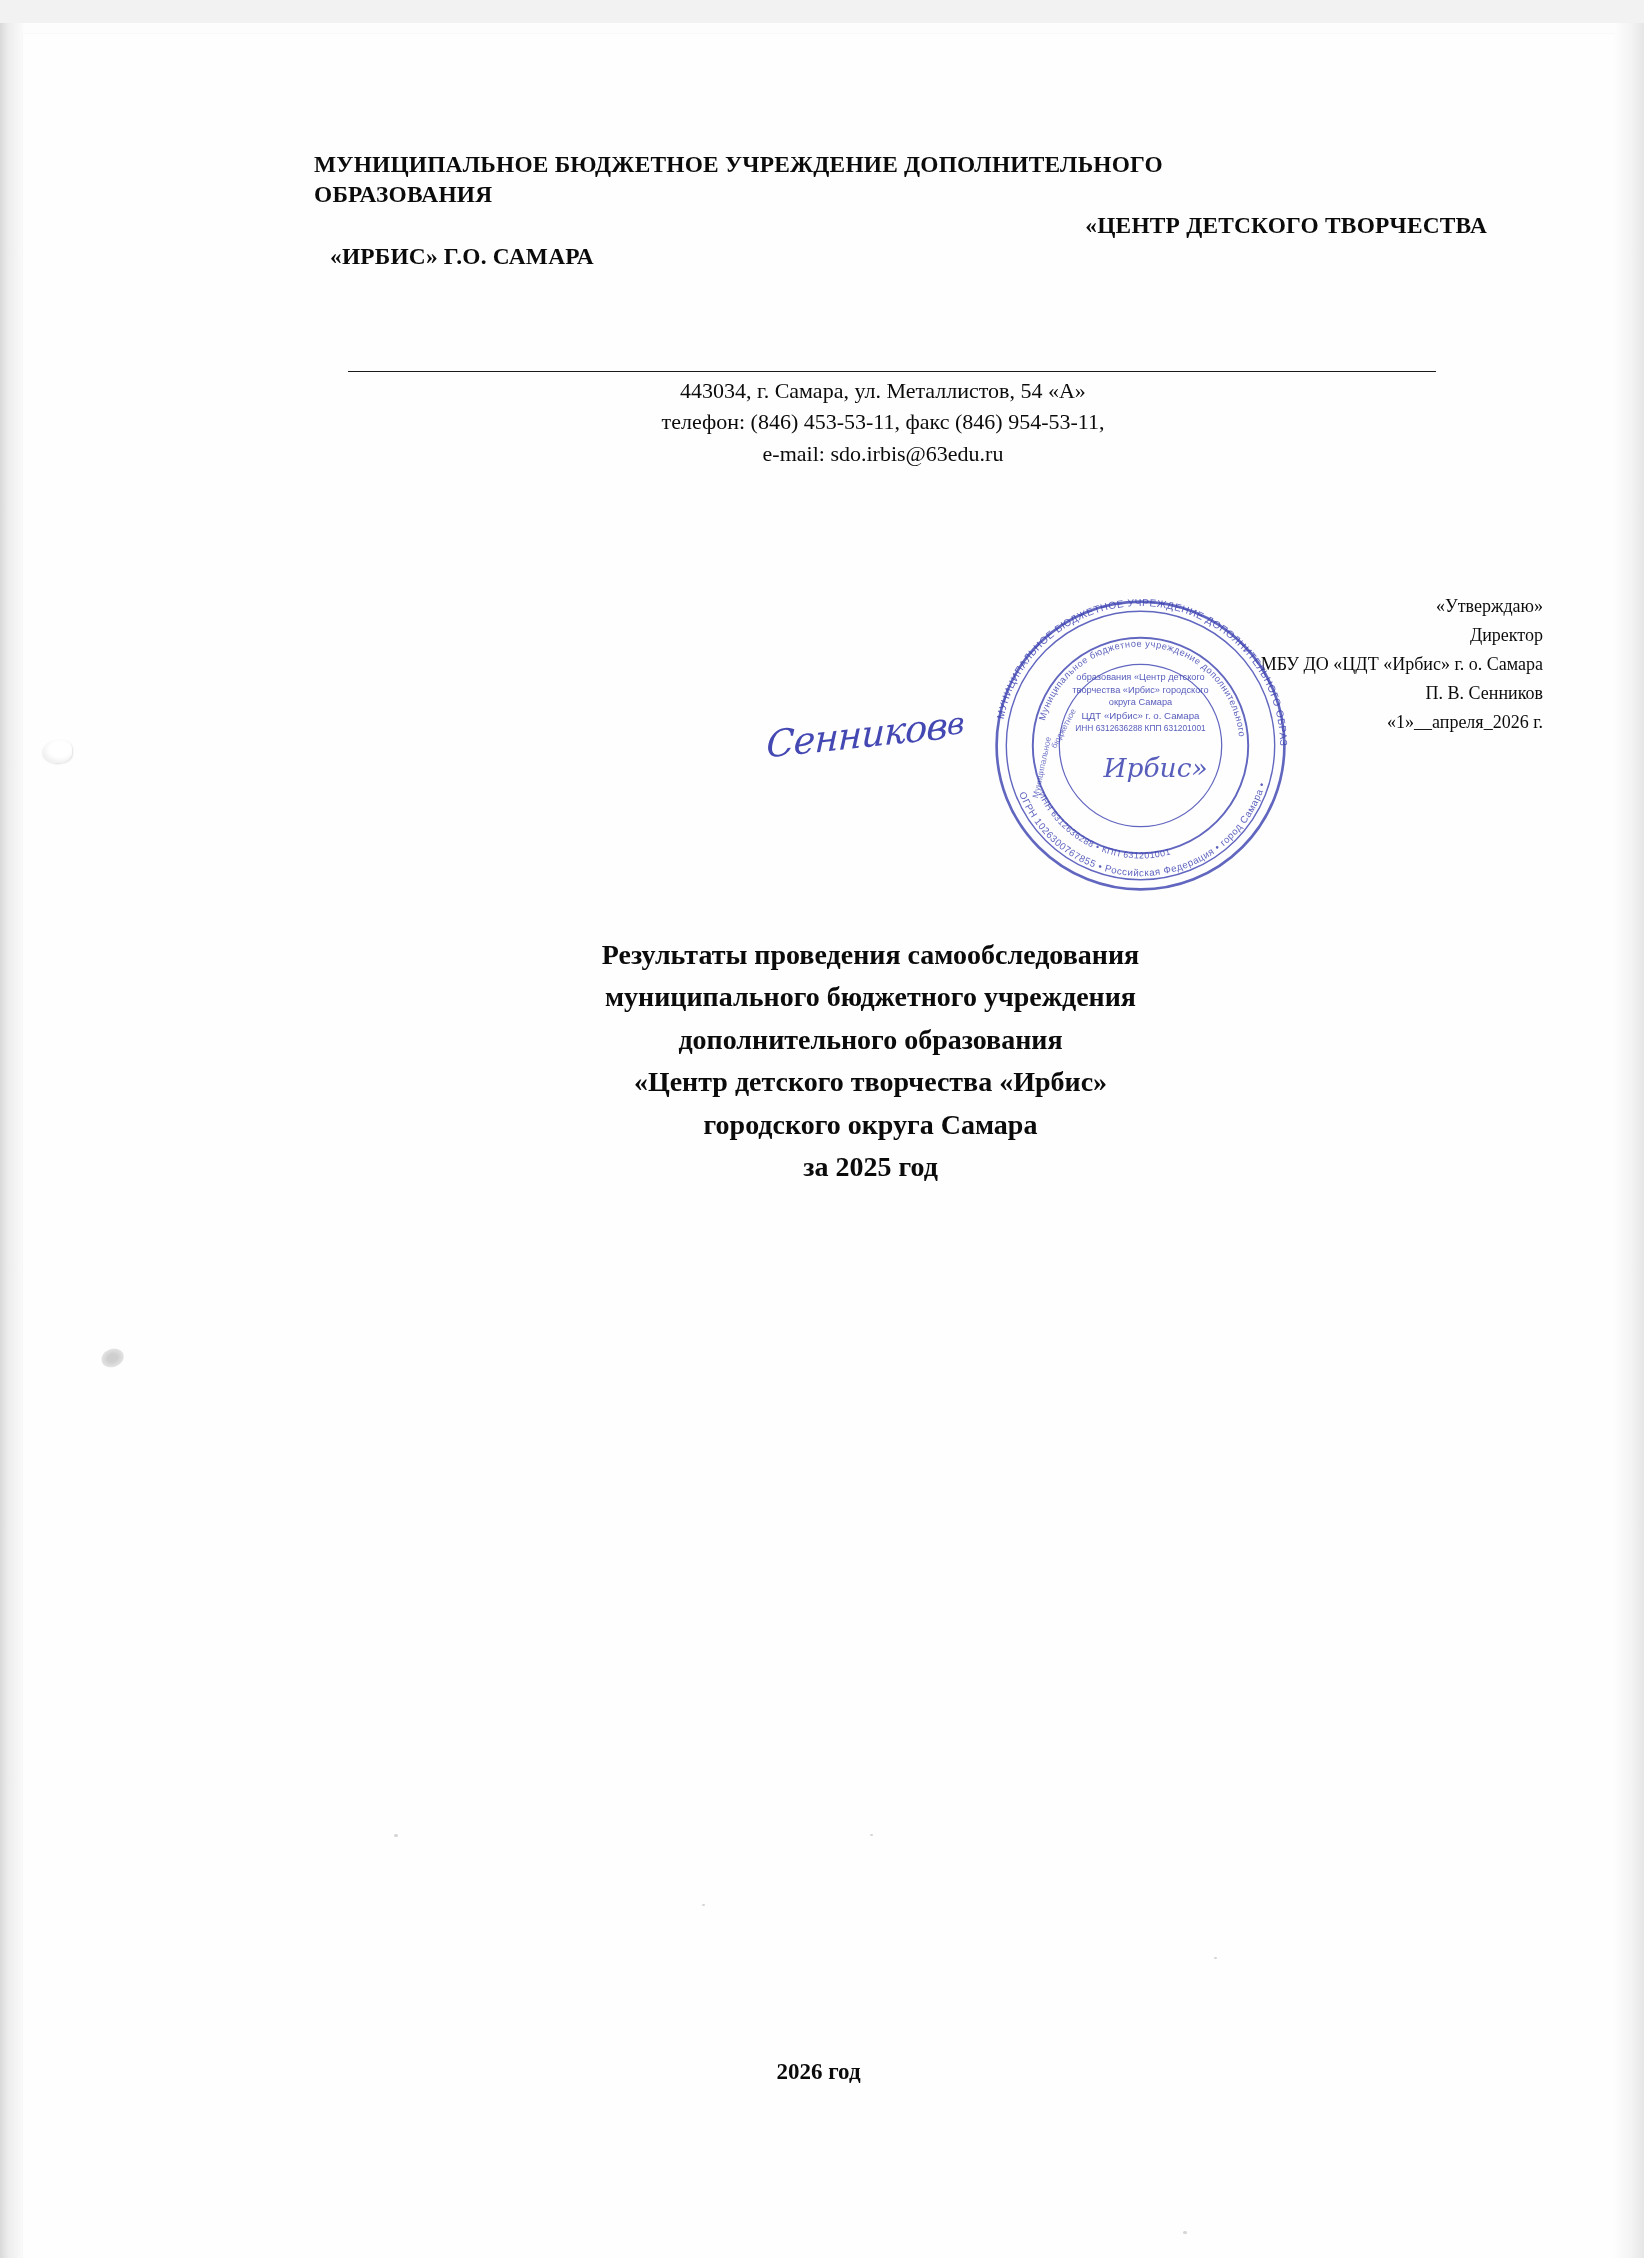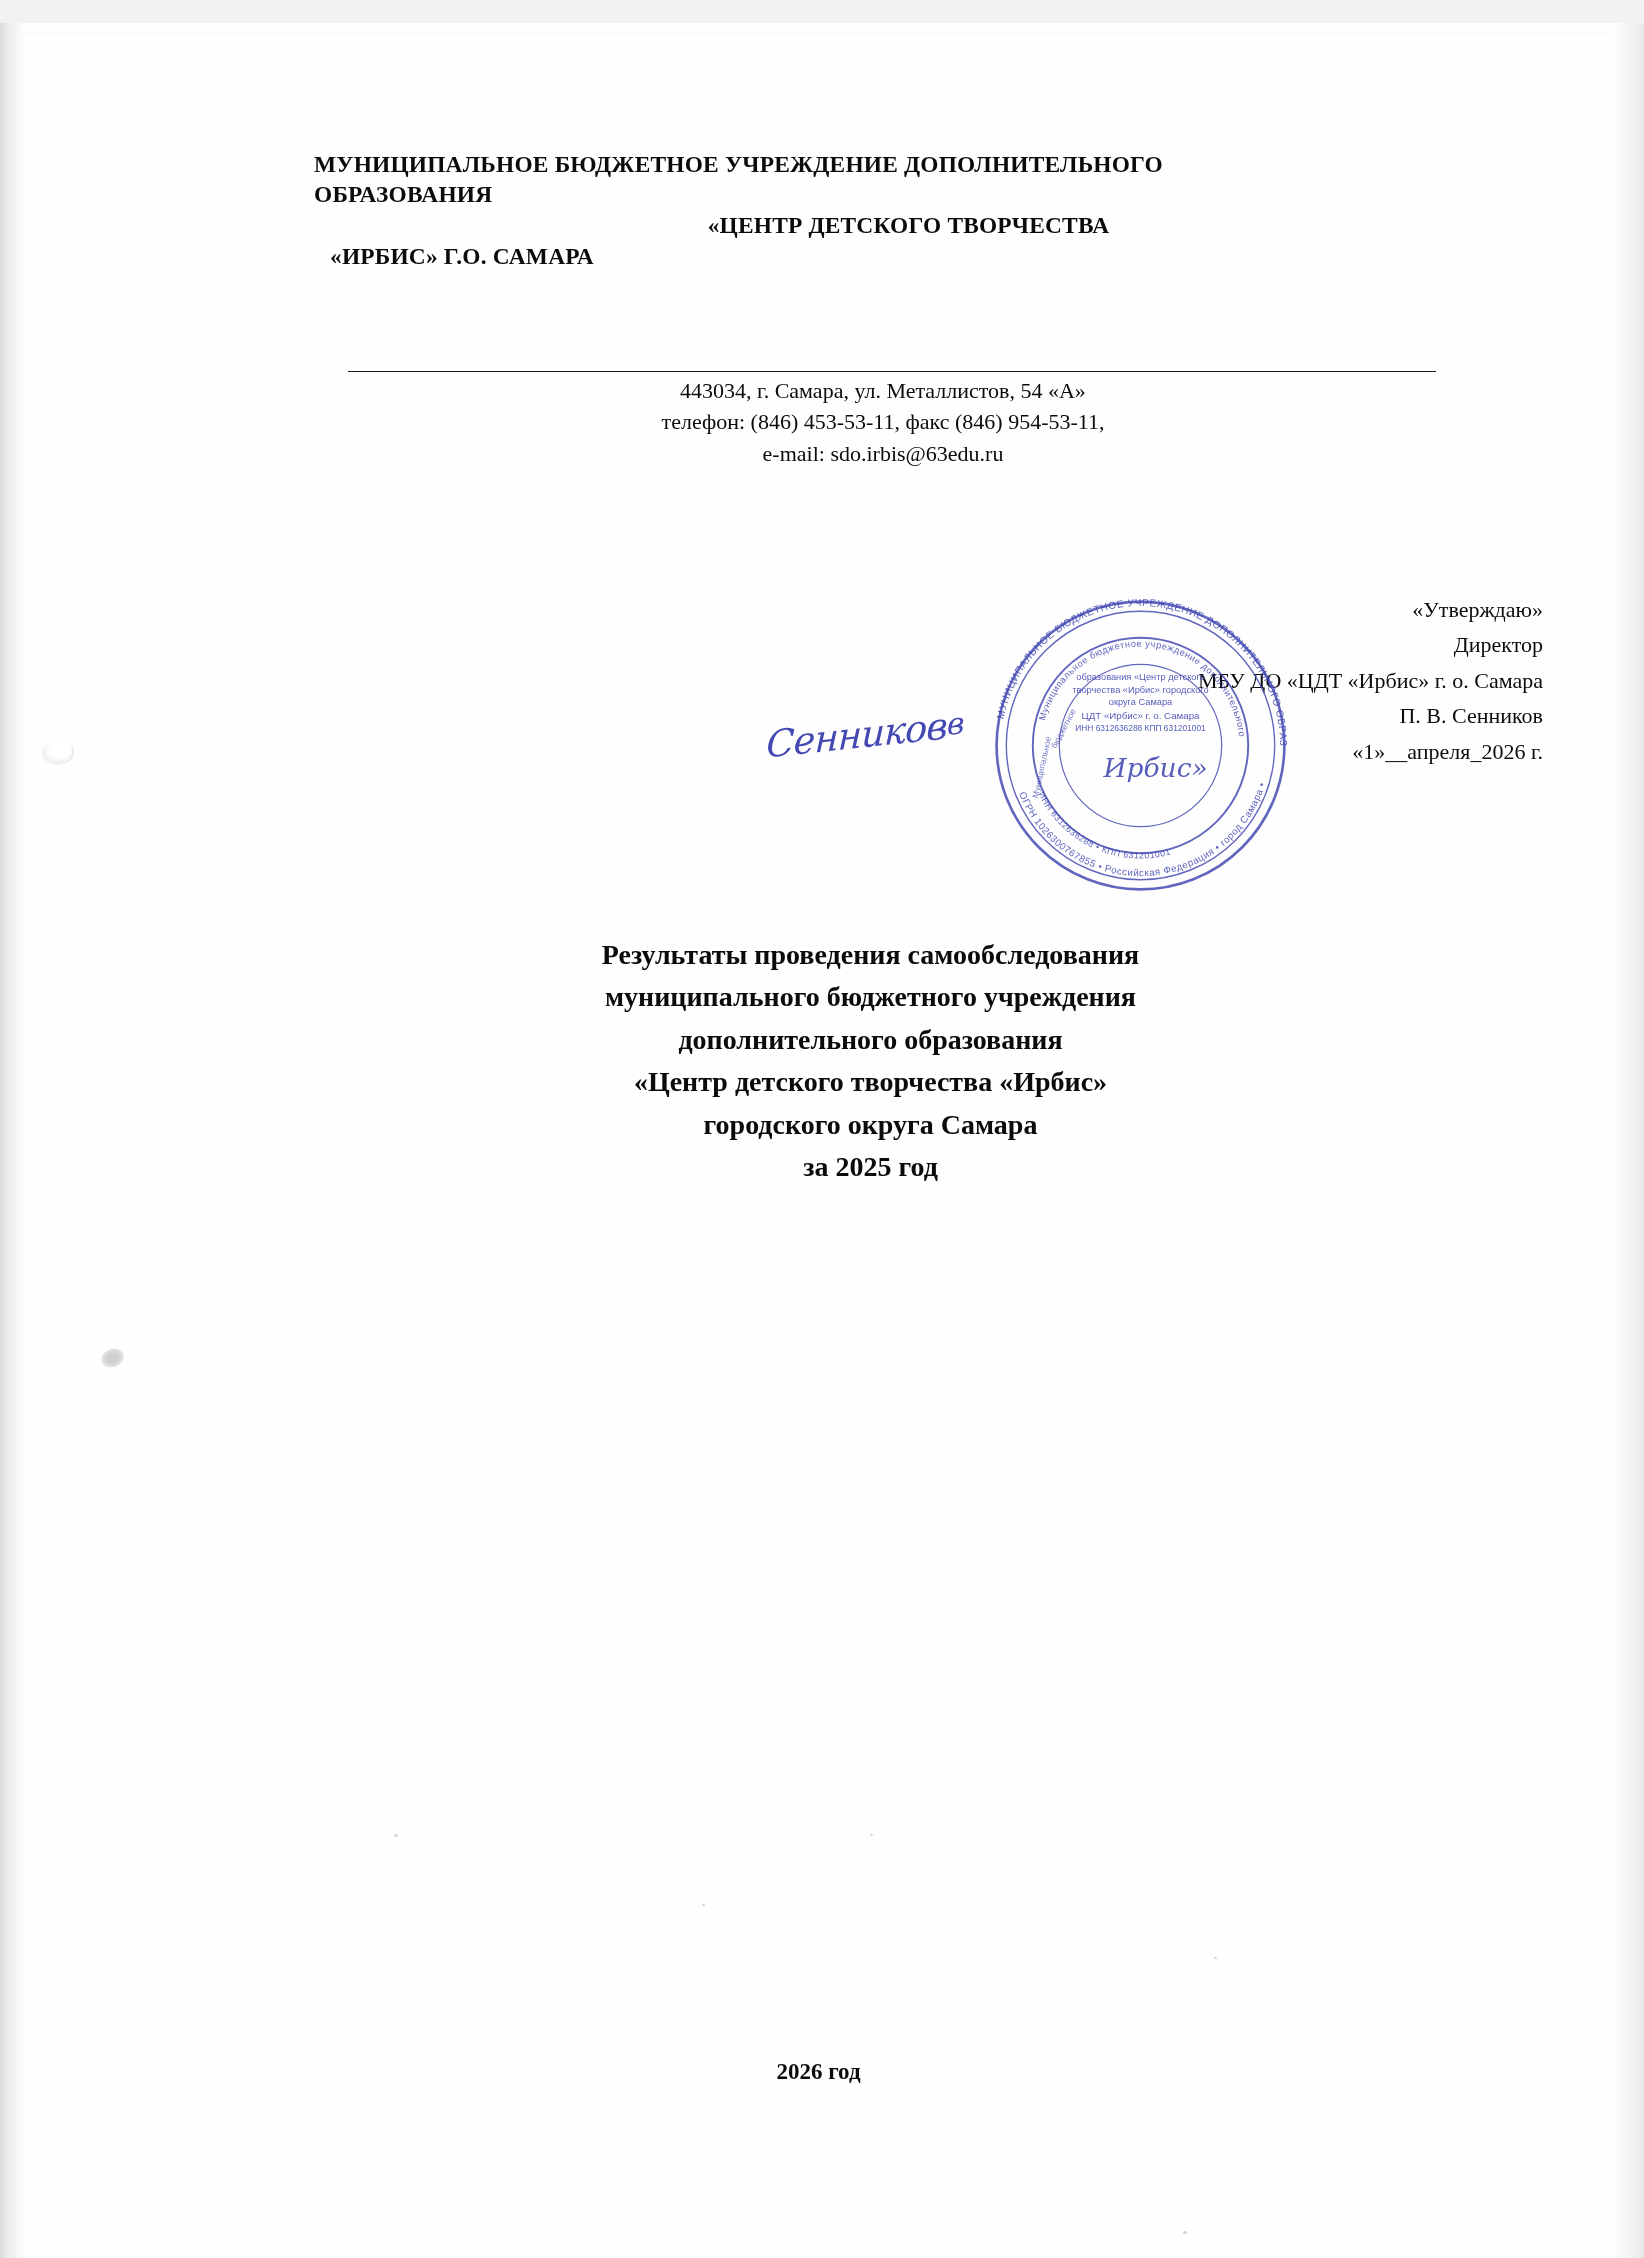--- a/index.html
+++ b/index.html
@@ -50,21 +50,21 @@
     left: 291px;
     top: 115px;
     width: 1173px;
     font-weight: bold;
     font-size: 23.4px;
     line-height: 1.32;
     letter-spacing: 0.2px;
   }
   .letterhead .l1 { text-align: left; }
   .letterhead .l2 { text-align: left; }
-  .letterhead .l3 { text-align: center; padding-left: 16px; }
+  .letterhead .l3 { text-align: right; padding-left: 16px; }
   .letterhead .l4 { text-align: left; padding-left: 16px; }
 
   .rule {
     position: absolute;
     left: 325px;
     top: 337px;
     width: 1088px;
     height: 1.8px;
     background: #1a1a1a;
   }
@@ -79,21 +79,21 @@
     line-height: 1.45;
   }
 
   
   .approval {
     position: absolute;
     right: 71px;
     top: 558px;
     width: 670px;
     text-align: right;
-    font-size: 22px;
+    font-size: 18px;
     line-height: 1.62;
   }
   .approval .sig-row {
     position: relative;
     white-space: nowrap;
   }
 
   
   .signature {
     position: absolute;

